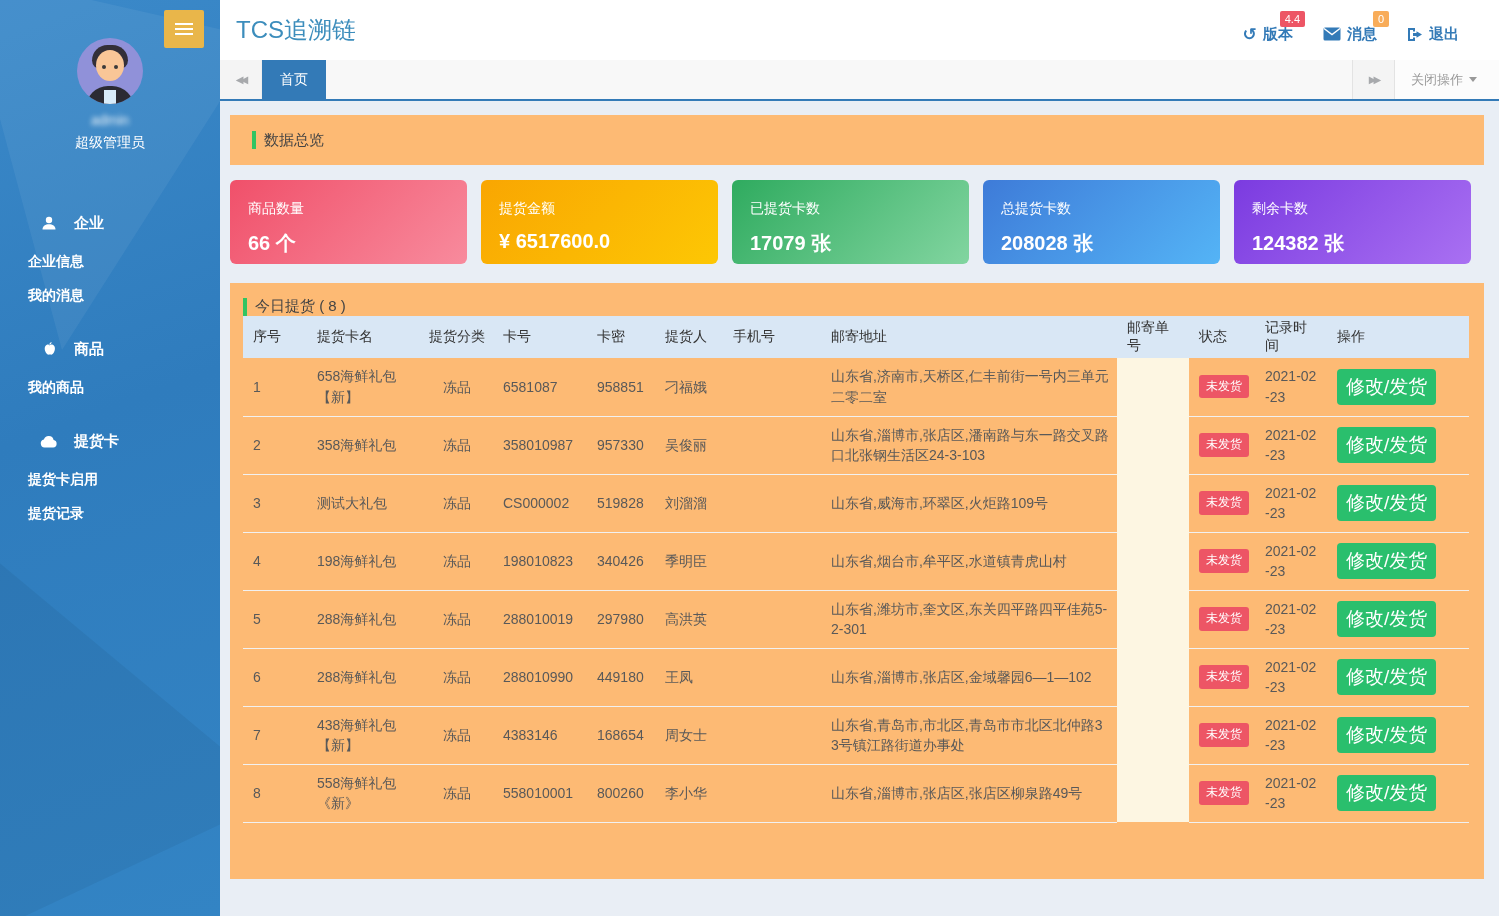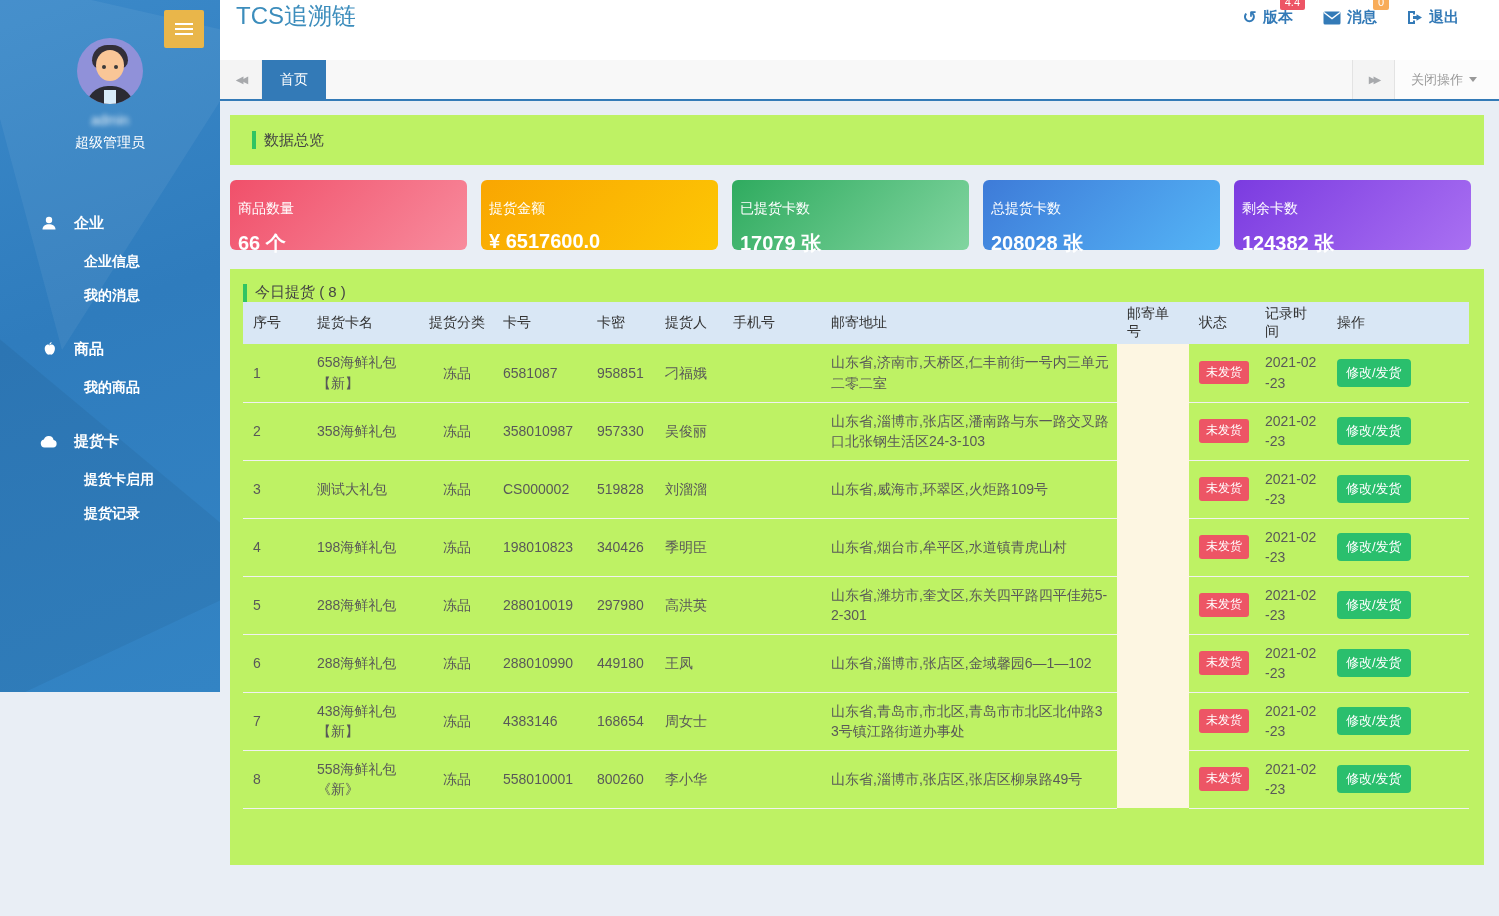--- a/index.html
+++ b/index.html
@@ -1,21 +1,21 @@
 <!DOCTYPE html>
 <html><head>
 <meta charset="utf-8">
 <style>
   * { margin:0; padding:0; box-sizing:border-box; }
   html,body { width:1499px; height:916px; overflow:hidden; }
   body { font-family:"Liberation Sans","DejaVu Sans",sans-serif; background:#e9eef5; color:#333; }
   .page { display:flex; width:1499px; height:916px; }
 
   
-  .sidebar { position:relative; width:220px; min-width:220px; height:692px;
+  .sidebar { position:relative; width:220px; min-width:220px; height:916px;
     background:linear-gradient(160deg,#3b89c9 0%,#2f7cbd 45%,#3384c4 100%); overflow:hidden; color:#fff; }
   .sidebar::before { content:""; position:absolute; left:-40px; top:-30px; width:300px; height:380px;
     background:rgba(255,255,255,.06); clip-path:polygon(0 0,100% 18%,34% 100%); }
   .sidebar::after { content:""; position:absolute; left:-60px; bottom:-40px; width:340px; height:420px;
     background:rgba(0,0,0,.05); clip-path:polygon(8% 0,100% 62%,0 100%); }
   .sidebar-inner { position:relative; z-index:2; }
   .hamburger-btn { position:absolute; top:10px; right:16px; width:40px; height:38px; background:#e9b64a;
     border:none; border-radius:2px; cursor:pointer; z-index:3; display:flex; align-items:center; justify-content:center; }
   .hamburger-btn .bars { width:18px; height:2px; background:#fff; position:relative; }
   .hamburger-btn .bars::before,.hamburger-btn .bars::after { content:""; position:absolute; left:0; width:18px; height:2px; background:#fff; }
@@ -30,72 +30,72 @@
   .av-body { position:absolute; bottom:-8px; left:9px; width:48px; height:26px; background:#2b2b33; border-radius:22px 22px 0 0; }
   .av-shirt { position:absolute; bottom:0; left:27px; width:12px; height:14px; background:#d8ecfa; }
   .username { margin-top:8px; font-size:14px; color:rgba(255,255,255,.9); filter:blur(2.5px); }
   .role { margin-top:6px; font-size:14px; color:#fff; }
 
   .menu { padding-top:34px; }
   .menu-group { margin-top:16px; }
   .group-header { display:flex; align-items:center; height:42px; padding-left:40px; font-size:15px; font-weight:bold; cursor:pointer; }
   .group-header .gicon { width:18px; height:16px; margin-right:16px; display:inline-flex; align-items:center; justify-content:center; }
   .gicon svg { display:block; }
-  .menu-item { height:34px; line-height:34px; padding-left:84px; font-size:14px; font-weight:bold; color:#fff; cursor:pointer; }
+  .menu-item { height:34px; line-height:34px; padding-left:28px; font-size:14px; font-weight:bold; color:#fff; cursor:pointer; }
 
   
   .main { flex:1; display:flex; flex-direction:column; height:916px; overflow:hidden; }
 
-  .topbar { height:60px; background:#fff; display:flex; align-items:flex-start; justify-content:space-between; padding:0 40px 0 16px; }
+  .topbar { height:60px; background:#fff; display:flex; align-items:center; justify-content:space-between; padding:0 40px 0 16px; }
   .app-title { font-size:24px; color:#3c8dbc; }
   .top-actions { display:flex; align-items:center; gap:30px; }
   .top-action { position:relative; display:flex; align-items:center; gap:6px; color:#337ab7; font-size:15px; font-weight:bold; cursor:pointer; padding-top:8px; }
   .top-action .t-icon { font-size:17px; line-height:1; display:inline-flex; }
   .mini-badge { position:absolute; top:-6px; right:-12px; font-size:11px; font-weight:normal; color:#fff; padding:1px 5px; border-radius:2px; line-height:14px; }
   .mini-badge.red { background:#ed5565; }
   .mini-badge.orange { background:#f8ac59; }
 
   .tabbar { height:41px; background:#f8f8f8; border-bottom:2px solid #337ab7; display:flex; align-items:stretch; }
   .tab-scroll { width:42px; display:flex; align-items:center; justify-content:center; color:#a7a9ac; font-size:10px; letter-spacing:-3px; cursor:pointer; border-right:1px solid #eee; background:#f4f4f4; }
   .tab-scroll.right { border-right:none; border-left:1px solid #e3e3e3; }
   .tab-active { background:#337ab7; color:#fff; font-size:14px; display:flex; align-items:center; padding:0 18px; cursor:pointer; }
   .tab-spacer { flex:1; }
   .close-ops { display:flex; align-items:center; gap:6px; padding:0 22px 0 16px; color:#999; font-size:13px; cursor:pointer; border-left:1px solid #e3e3e3; background:#fcfcfc; }
   .caret-down { width:0; height:0; border-left:4px solid transparent; border-right:4px solid transparent; border-top:5px solid #999; }
 
   .content { flex:1; overflow:hidden; padding:14px 15px 0 10px; background:#e9eef5; }
 
-  .panel { background:#bef264; }
+  .panel { background:#fdba74; }
   .panel-overview { height:50px; display:flex; align-items:center; padding-left:22px; }
   .sec-title { display:flex; align-items:center; gap:8px; font-size:15px; color:#444; }
   .green-bar { width:4px; height:18px; background:#31c462; }
 
   .cards-row { display:flex; gap:14px; margin-top:15px; padding-right:13px; }
-  .stat-card { flex:1; height:70px; border-radius:6px; color:#fff; padding:20px 18px 0 8px; cursor:default; }
+  .stat-card { flex:1; height:84px; border-radius:6px; color:#fff; padding:20px 18px 0 18px; cursor:default; }
   .stat-label { font-size:14px; }
   .stat-value { font-size:20px; font-weight:bold; margin-top:12px; }
 
   .panel-today { margin-top:19px; height:596px; padding:14px 15px 16px 13px; }
   .today-table { width:100%; border-collapse:collapse; table-layout:fixed; }
   .today-table th { background:#d9e7f5; font-weight:normal; font-size:14px; color:#333; text-align:left; height:42px; padding:0 8px 0 10px; }
   .today-table td { font-size:14px; color:#595959; height:58px; padding:6px 8px 6px 10px; border-bottom:1px solid #f1f1f1; vertical-align:middle; line-height:1.45; word-break:break-all; }
   .today-table td.mail-no { background:#fdf6e2; border-bottom:none; }
   .today-table th:nth-child(1), .today-table td:nth-child(1){ width:64px; }
   .today-table th:nth-child(2), .today-table td:nth-child(2){ width:112px; }
   .today-table th:nth-child(3), .today-table td:nth-child(3){ width:74px;text-align:center; }
   .today-table th:nth-child(4), .today-table td:nth-child(4){ width:94px; }
   .today-table th:nth-child(5), .today-table td:nth-child(5){ width:68px; }
   .today-table th:nth-child(6), .today-table td:nth-child(6){ width:68px; }
   .today-table th:nth-child(7), .today-table td:nth-child(7){ width:98px; }
   .today-table th:nth-child(8), .today-table td:nth-child(8){ width:296px; }
   .today-table th:nth-child(9), .today-table td:nth-child(9){ width:72px; }
   .today-table th:nth-child(10), .today-table td:nth-child(10){ width:66px; }
   .today-table th:nth-child(11), .today-table td:nth-child(11){ width:72px; }
   .badge-status { display:inline-block; background:#ed5565; color:#fff; font-size:12px; padding:3px 7px; border-radius:3px; white-space:nowrap; }
-  .btn-action { background:#2abf6d; color:#fff; border:none; font-size:13px; padding:5px 9px; border-radius:4px; cursor:pointer; white-space:nowrap; font-family:inherit; }
+  .btn-action { background:#2abf6d; color:#fff; border:none; font-size:19px; padding:5px 9px; border-radius:4px; cursor:pointer; white-space:nowrap; font-family:inherit; }
 </style>
 </head>
 <body>
 
 <div class="page">
 
   <aside class="sidebar">
     <button class="hamburger-btn">
         <span class="bars"></span>
       </button>

